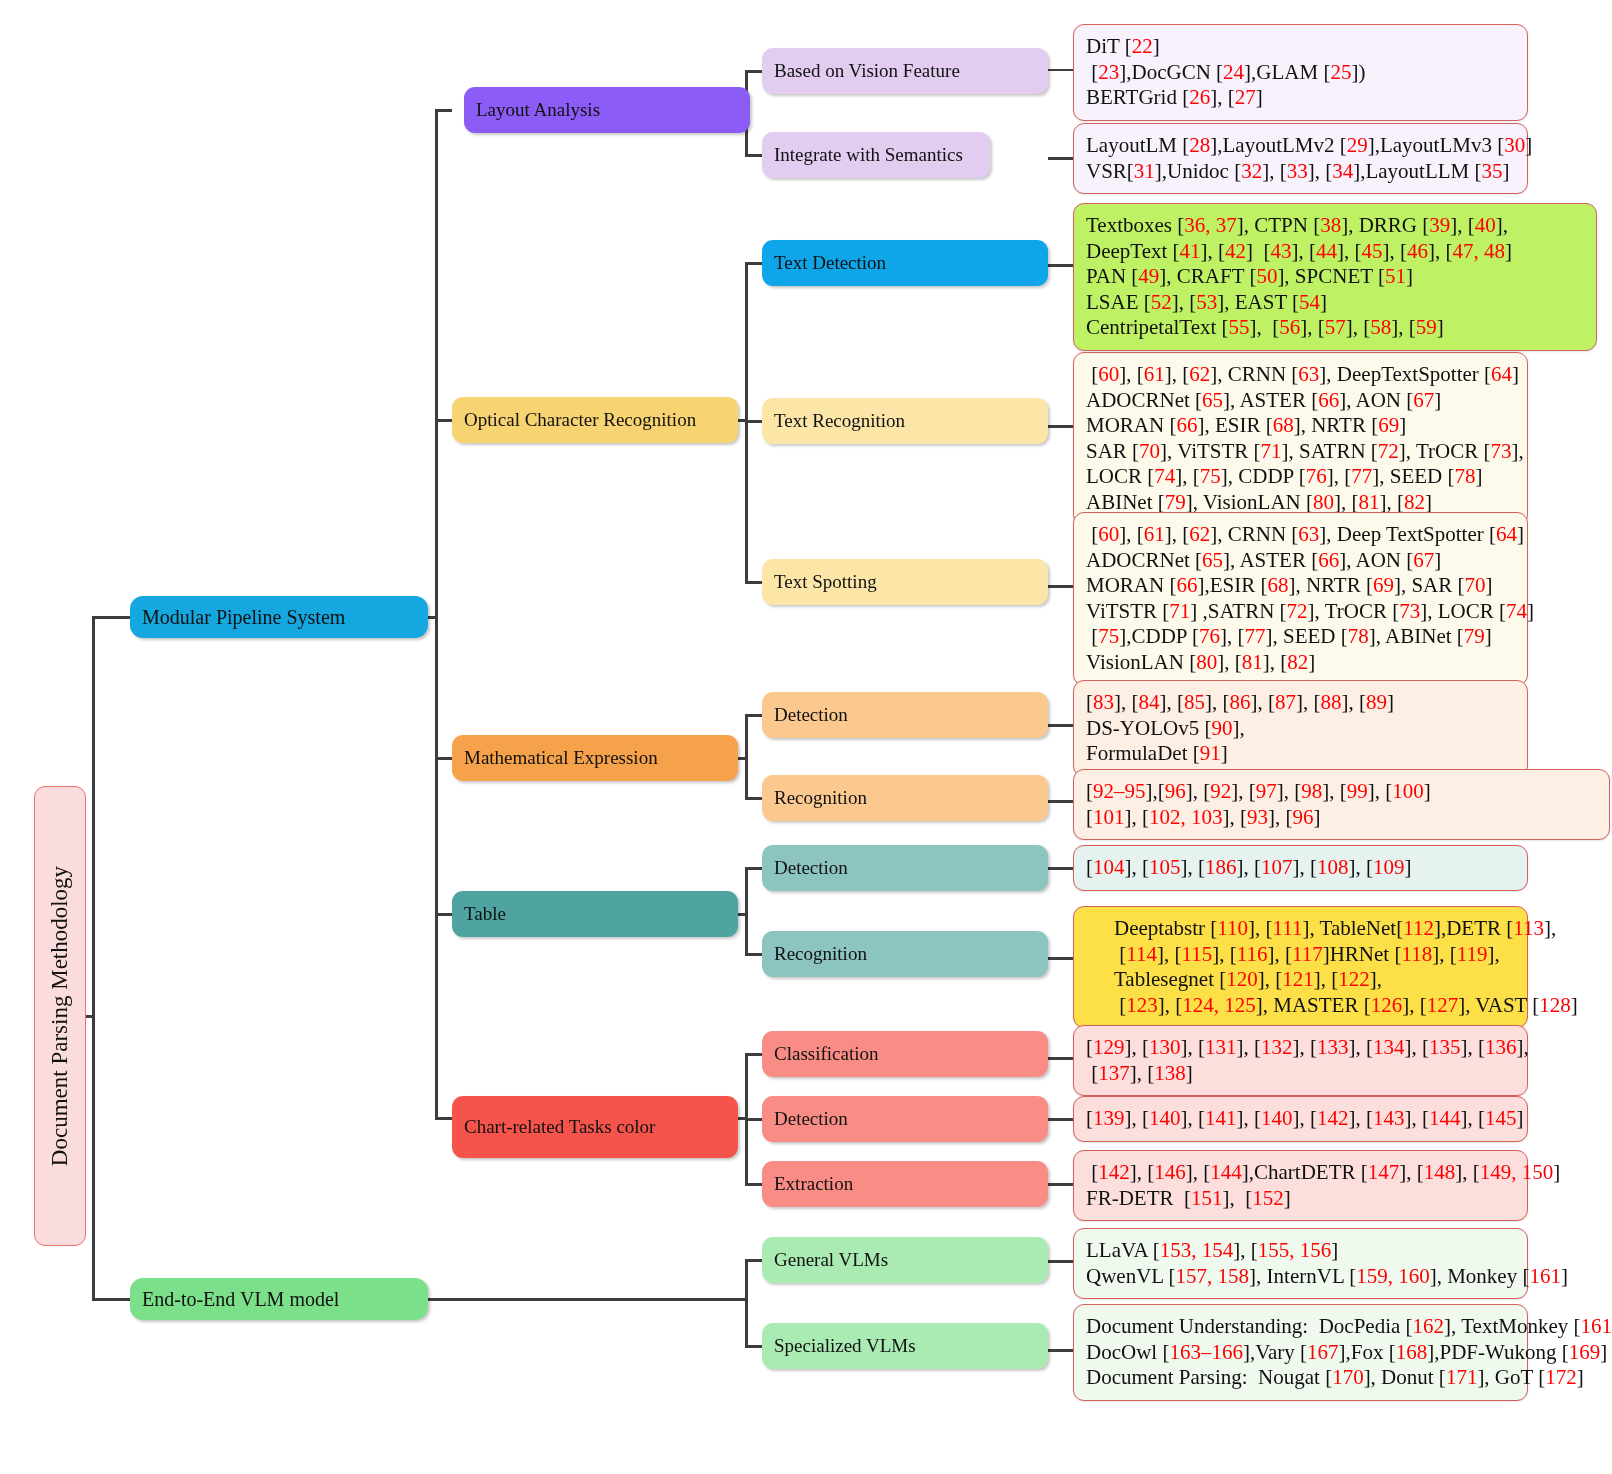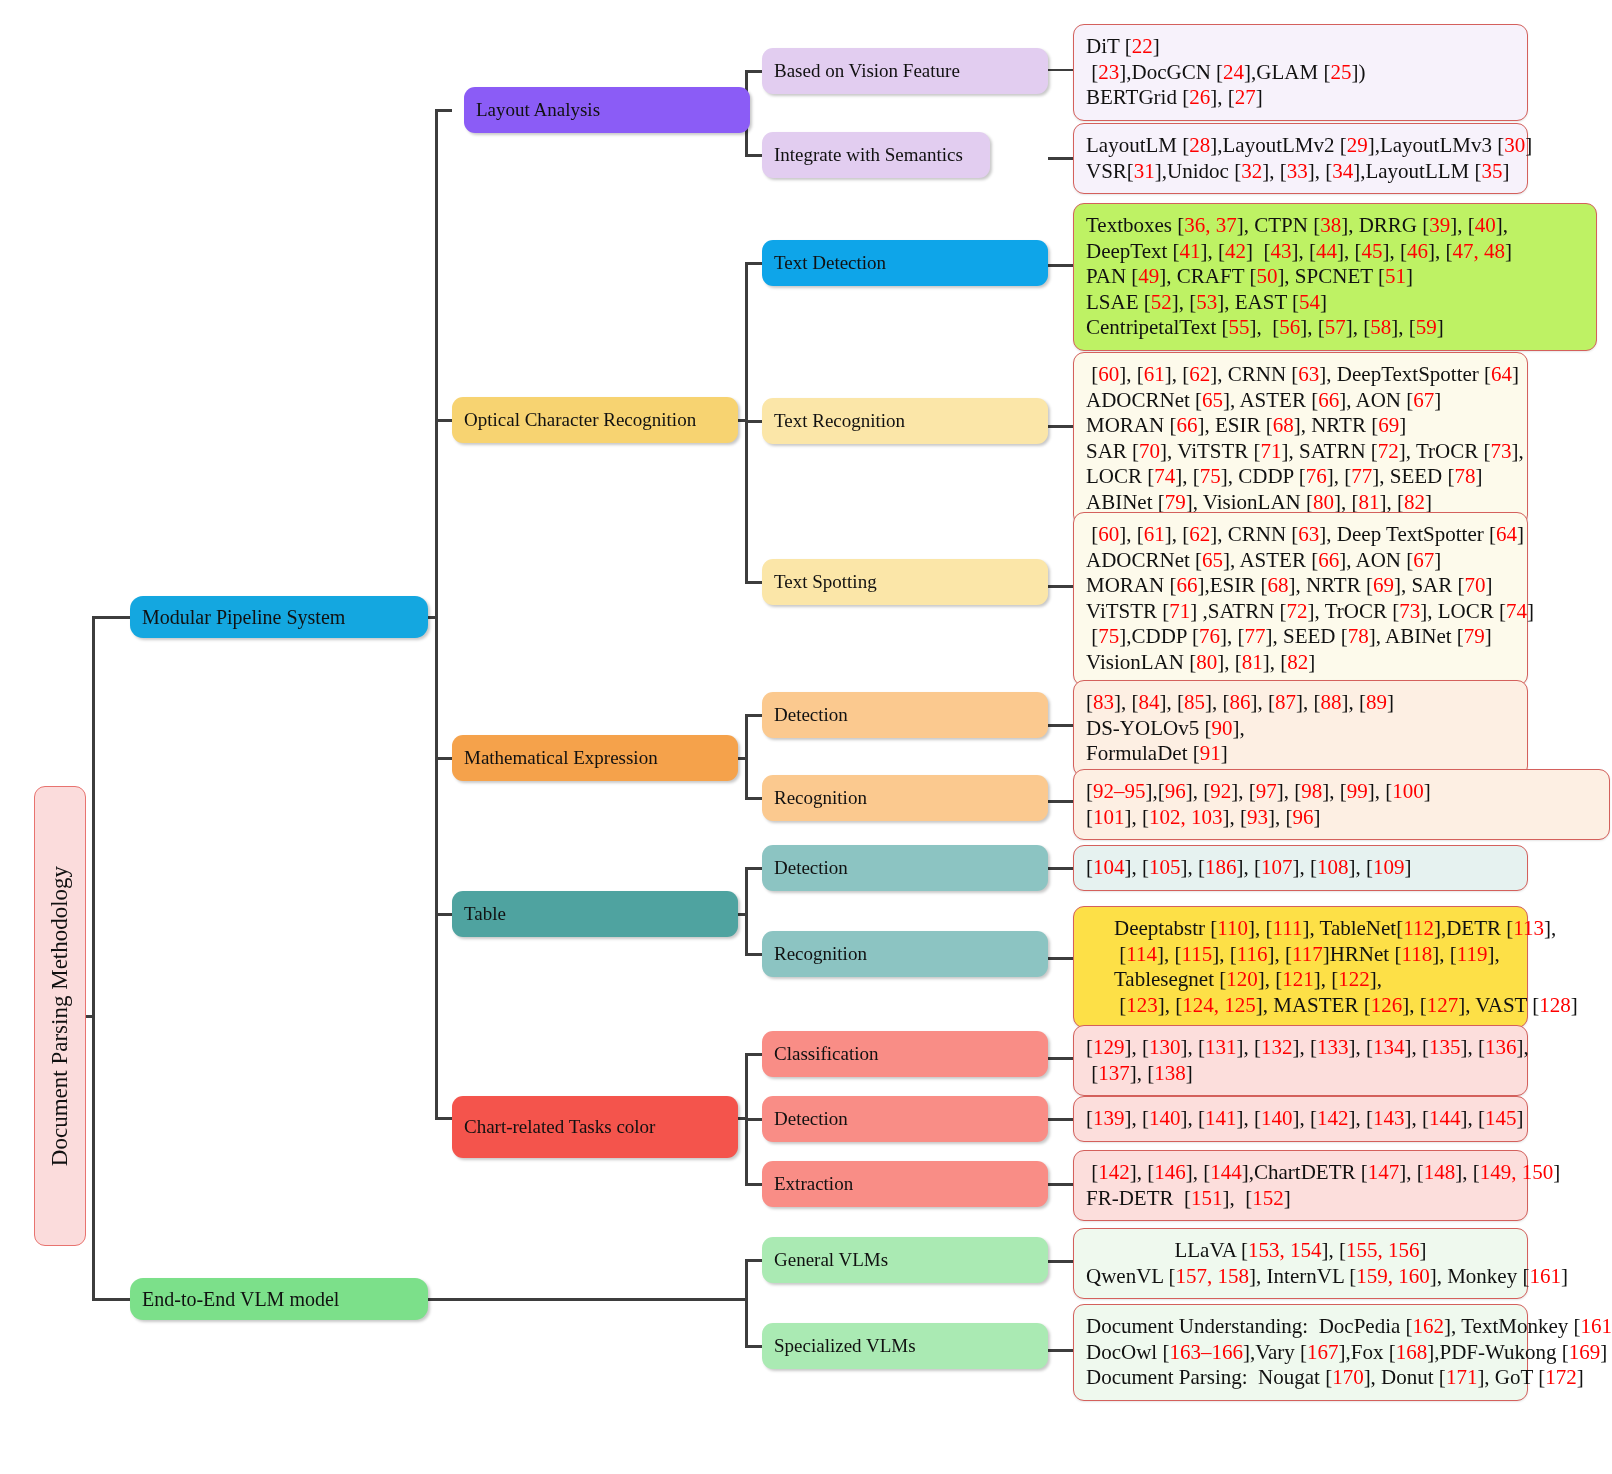--- a/index.html
+++ b/index.html
@@ -171,21 +171,21 @@
       <div class="node multi leaf" style="left:1073px;top:1096px;width:455px;min-height:46px;background:#fcdedc;border-color:#d4605c;">
         <span class="ln">[<span class="ref">139</span>], [<span class="ref">140</span>], [<span class="ref">141</span>], [<span class="ref">140</span>], [<span class="ref">142</span>], [<span class="ref">143</span>], [<span class="ref">144</span>], [<span class="ref">145</span>]</span>
       </div>
       <div class="node shadow" style="left:762px;top:1161px;width:286px;height:46px;background:#f98d86;"><span>Extraction</span></div>
       <div class="node multi leaf" style="left:1073px;top:1150px;width:455px;min-height:68px;background:#fcdedc;border-color:#d4605c;">
         <span class="ln"> [<span class="ref">142</span>], [<span class="ref">146</span>], [<span class="ref">144</span>],ChartDETR [<span class="ref">147</span>], [<span class="ref">148</span>], [<span class="ref">149, 150</span>]</span>
         <span class="ln">FR-DETR  [<span class="ref">151</span>],  [<span class="ref">152</span>]</span>
       </div>
       <div class="node l1 shadow" style="left:130px;top:1278px;width:298px;height:42px;background:#7ce08a;"><span>End-to-End VLM model</span></div>
       <div class="node shadow" style="left:762px;top:1237px;width:286px;height:46px;background:#aaeab3;"><span>General VLMs</span></div>
-      <div class="node multi leaf" style="left:1073px;top:1228px;width:455px;min-height:66px;background:#eff9ee;border-color:#d4605c;text-align:center;">
+      <div class="node multi leaf" style="left:1073px;top:1228px;width:455px;min-height:66px;background:#eff9ee;border-color:#d4605c;">
         <span class="ln">LLaVA [<span class="ref">153, 154</span>], [<span class="ref">155, 156</span>]</span>
         <span class="ln">QwenVL [<span class="ref">157, 158</span>], InternVL [<span class="ref">159, 160</span>], Monkey [<span class="ref">161</span>]</span>
       </div>
       <div class="node shadow" style="left:762px;top:1323px;width:286px;height:46px;background:#aaeab3;"><span>Specialized VLMs</span></div>
       <div class="node multi leaf" style="left:1073px;top:1304px;width:455px;min-height:92px;background:#eff9ee;border-color:#d4605c;">
         <span class="ln">Document Understanding:  DocPedia [<span class="ref">162</span>], TextMonkey [<span class="ref">161</span>],</span>
         <span class="ln">DocOwl [<span class="ref">163–166</span>],Vary [<span class="ref">167</span>],Fox [<span class="ref">168</span>],PDF-Wukong [<span class="ref">169</span>]</span>
         <span class="ln">Document Parsing:  Nougat [<span class="ref">170</span>], Donut [<span class="ref">171</span>], GoT [<span class="ref">172</span>]</span>
       </div>
     </div>

